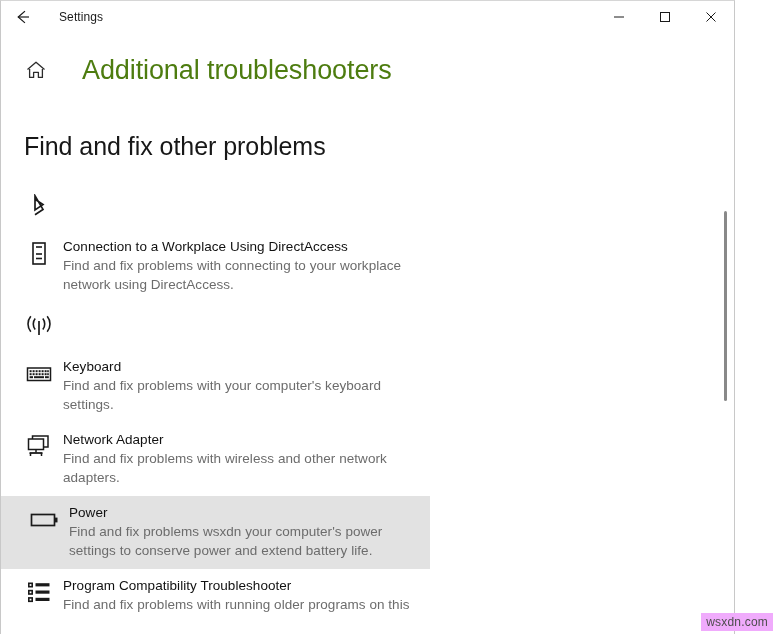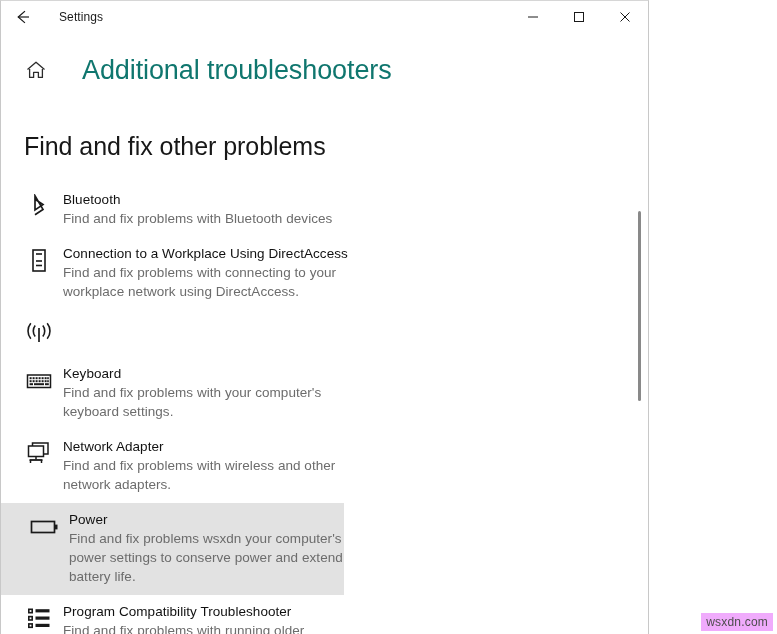--- a/index.html
+++ b/index.html
@@ -10,21 +10,21 @@
     width: 777px;
     height: 634px;
     background: #ffffff;
     font-family: "Liberation Sans", sans-serif;
     overflow: hidden;
     position: relative;
   }
   #window {
     position: absolute;
     left: 0; top: 0;
-    width: 649px;
+    width: 735px;
     height: 634px;
     background: #ffffff;
     border-left: 1px solid #c8c8c8;
     border-right: 1px solid #c8c8c8;
     border-top: 1px solid #d6d6d6;
     box-sizing: border-box;
     overflow: hidden;
   }
   
   #titlebar {
@@ -78,21 +78,21 @@
     height: 34px;
     margin-left: 18px;
     display: flex;
     align-items: center;
     justify-content: center;
     cursor: default;
   }
   #page-title {
     font-size: 27px;
     font-weight: 300;
-    color: #0f766e;
+    color: #4d7c0f;
     margin-left: 29px;
     line-height: 1;
     letter-spacing: -.1px;
   }
 
   
   #section-title {
     font-size: 25px;
     font-weight: 400;
     color: #171717;
@@ -223,24 +223,20 @@
 
   <div id="section-title">Find and fix other problems</div>
 
   <div id="list">
 
     <div class="row">
       <div class="row-icon">
         <svg width="22" height="26" viewBox="0 0 22 26" aria-hidden="true">
           <path d="M7 5.2 L15 10.6 L7 16 L7 1.8 L15 15.4 L7 20.8" fill="none" stroke="#1a1a1a" stroke-width="1.7" stroke-linejoin="miter"></path>
         </svg>
-      </div>
-      <div class="row-text">
-        <div class="row-title">Bluetooth</div>
-        <div class="row-desc">Find and fix problems with Bluetooth devices</div>
       </div>
     </div>
 
     <div class="row">
       <div class="row-icon">
         <svg width="18" height="26" viewBox="0 0 18 26" aria-hidden="true">
           <rect x="3" y="2" width="12" height="21" fill="none" stroke="#1a1a1a" stroke-width="1.6"></rect>
           <line x1="6" y1="6" x2="12" y2="6" stroke="#1a1a1a" stroke-width="1.6"></line>
           <line x1="6" y1="13" x2="12" y2="13" stroke="#1a1a1a" stroke-width="1.6"></line>
           <line x1="6" y1="17.5" x2="12" y2="17.5" stroke="#1a1a1a" stroke-width="1.6"></line>

